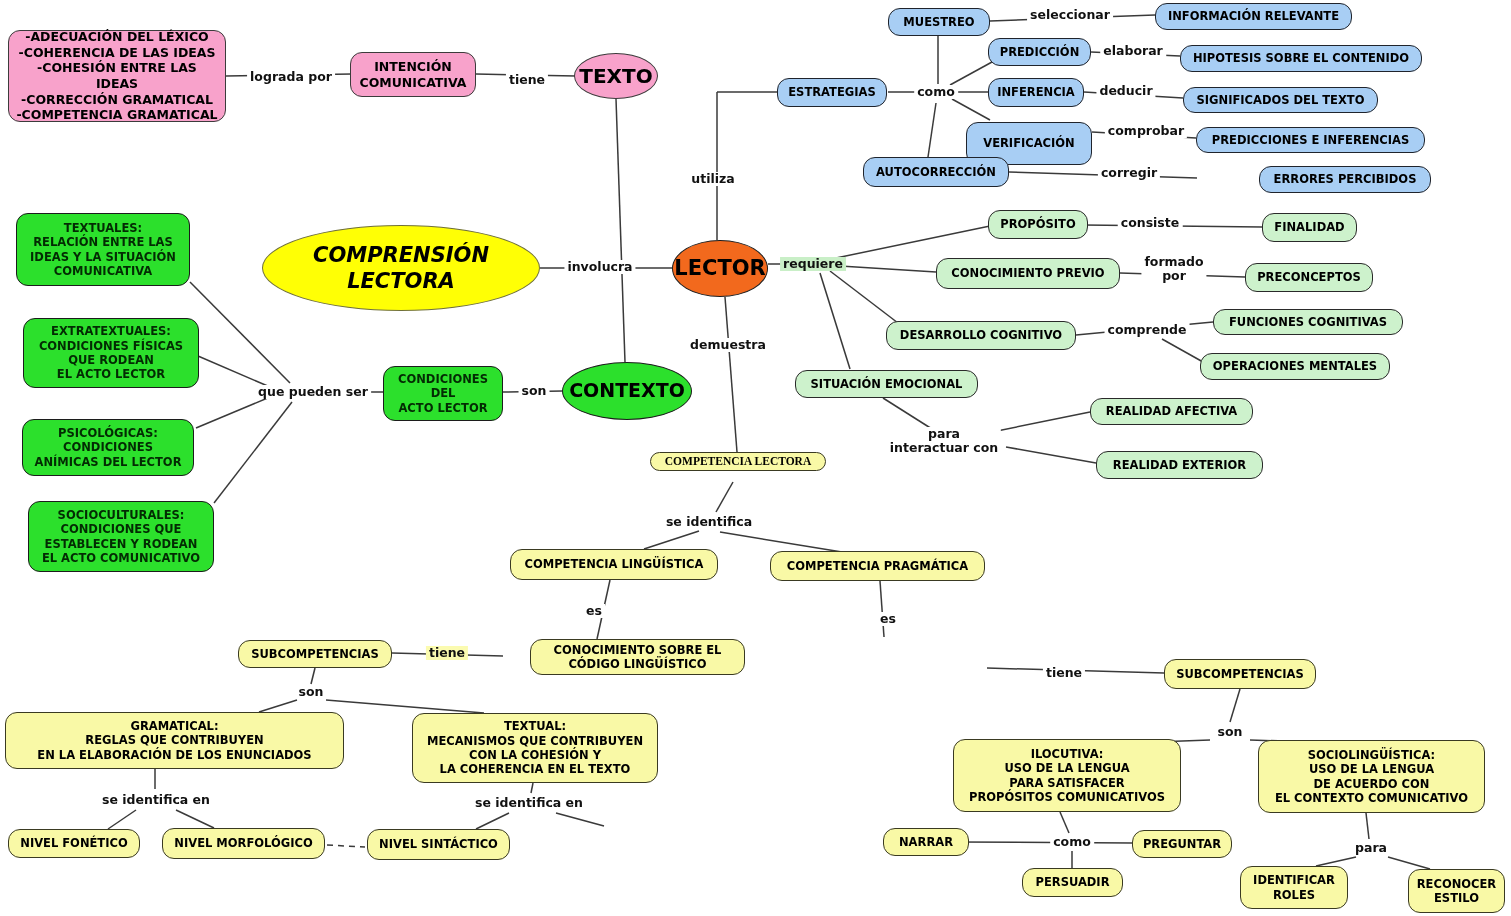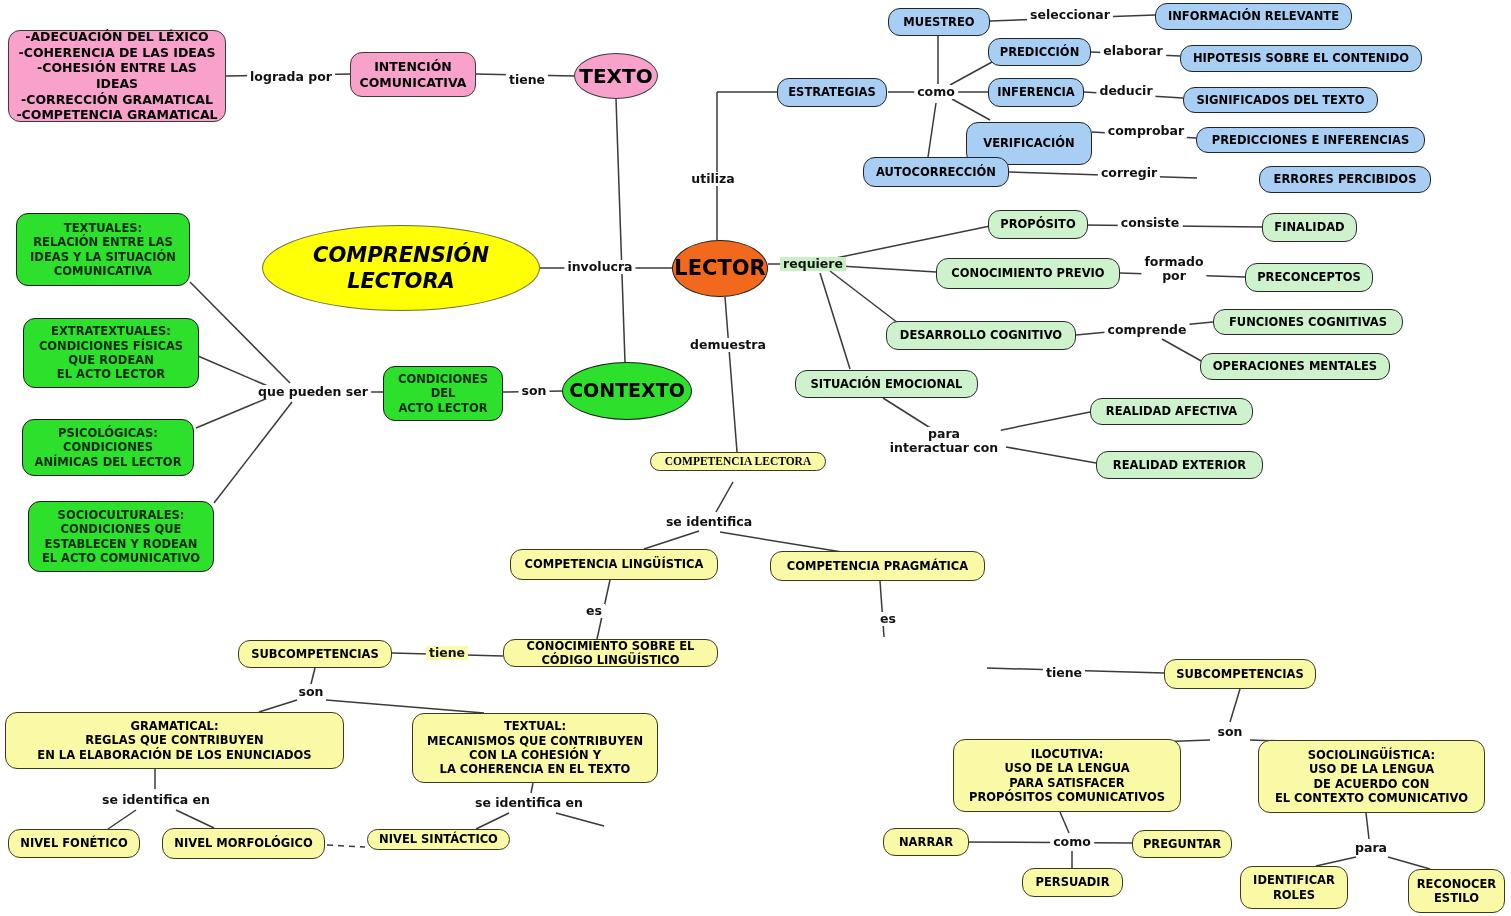--- a/index.html
+++ b/index.html
@@ -145,32 +145,32 @@
     <div class="node lightgreen" style="left: 886px; top: 321px; width: 190px; height: 29px;">DESARROLLO COGNITIVO</div>
     <div class="node lightgreen" style="left: 1213px; top: 309px; width: 190px; height: 26px;">FUNCIONES COGNITIVAS</div>
     <div class="node lightgreen" style="left: 1200px; top: 353px; width: 190px; height: 27px;">OPERACIONES MENTALES</div>
     <div class="node lightgreen" style="left: 795px; top: 370px; width: 183px; height: 28px;">SITUACIÓN EMOCIONAL</div>
     <div class="node lightgreen" style="left: 1090px; top: 398px; width: 163px; height: 27px;">REALIDAD AFECTIVA</div>
     <div class="node lightgreen" style="left: 1096px; top: 451px; width: 167px; height: 28px;">REALIDAD EXTERIOR</div>
     <div class="node paleyellow" style="left: 650px; top: 452px; width: 176px; height: 19px; font-family: Liberation Serif, serif;">COMPETENCIA LECTORA</div>
     <div class="node paleyellow" style="left: 510px; top: 549px; width: 208px; height: 31px;">COMPETENCIA LINGÜÍSTICA</div>
     <div class="node paleyellow" style="left: 770px; top: 551px; width: 215px; height: 30px;">COMPETENCIA PRAGMÁTICA</div>
     <div class="node paleyellow" style="left: 238px; top: 640px; width: 154px; height: 28px;">SUBCOMPETENCIAS</div>
-    <div class="node paleyellow" style="left: 503px; top: 639px; width: 215px; height: 28px;">CONOCIMIENTO SOBRE EL
+    <div class="node paleyellow" style="left: 530px; top: 639px; width: 215px; height: 36px;">CONOCIMIENTO SOBRE EL
 CÓDIGO LINGÜÍSTICO</div>
     <div class="node paleyellow" style="left: 5px; top: 712px; width: 339px; height: 57px;">GRAMATICAL:
 REGLAS QUE CONTRIBUYEN
 EN LA ELABORACIÓN DE LOS ENUNCIADOS</div>
     <div class="node paleyellow" style="left: 412px; top: 713px; width: 246px; height: 70px;">TEXTUAL:
 MECANISMOS QUE CONTRIBUYEN
 CON LA COHESIÓN Y
 LA COHERENCIA EN EL TEXTO</div>
     <div class="node paleyellow" style="left: 8px; top: 829px; width: 132px; height: 29px;">NIVEL FONÉTICO</div>
     <div class="node paleyellow" style="left: 162px; top: 828px; width: 163px; height: 31px;">NIVEL MORFOLÓGICO</div>
-    <div class="node paleyellow" style="left: 367px; top: 829px; width: 143px; height: 21px;">NIVEL SINTÁCTICO</div>
+    <div class="node paleyellow" style="left: 367px; top: 829px; width: 143px; height: 31px;">NIVEL SINTÁCTICO</div>
     <div class="node paleyellow" style="left: 1164px; top: 659px; width: 152px; height: 30px;">SUBCOMPETENCIAS</div>
     <div class="node paleyellow" style="left: 953px; top: 739px; width: 228px; height: 73px;">ILOCUTIVA:
 USO DE LA LENGUA
 PARA SATISFACER
 PROPÓSITOS COMUNICATIVOS</div>
     <div class="node paleyellow" style="left: 1258px; top: 740px; width: 227px; height: 73px;">SOCIOLINGÜÍSTICA:
 USO DE LA LENGUA
 DE ACUERDO CON
 EL CONTEXTO COMUNICATIVO</div>
     <div class="node paleyellow" style="left: 883px; top: 828px; width: 86px; height: 28px;">NARRAR</div>

